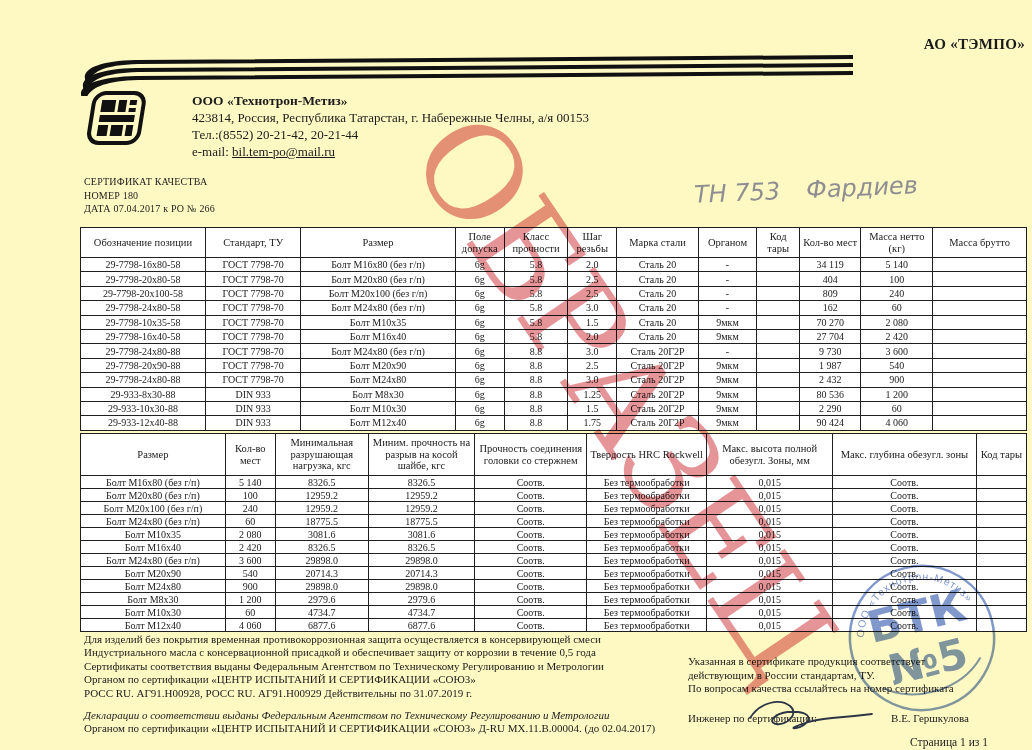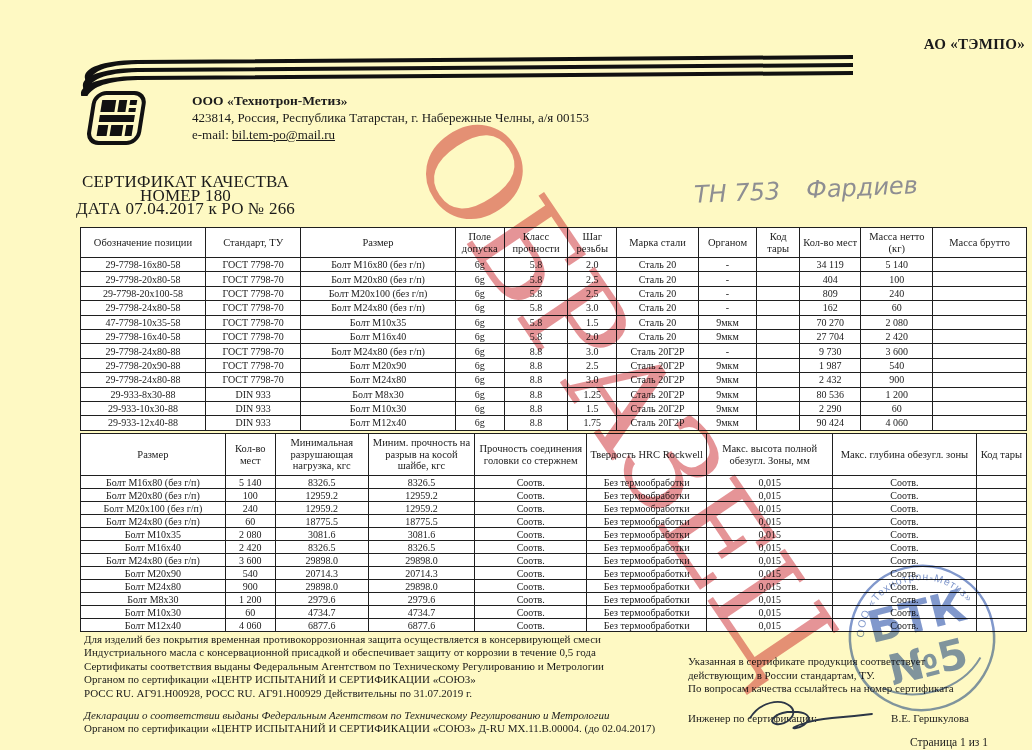--- a/index.html
+++ b/index.html
@@ -10,21 +10,21 @@
   .corner-company { position:absolute; top:36px; right:7px; font-weight:bold; font-size:15px; letter-spacing:.3px; }
 
   .swoosh { position:absolute; left:78px; top:54px; }
 
   .logo { position:absolute; left:84px; top:89px; }
 
   .company-block { position:absolute; left:192px; top:92px; font-size:13px; line-height:17px; }
   .company-name { font-weight:bold; font-size:13.5px; }
   .email-line .email { text-decoration:underline; }
 
-  .cert-block { position:absolute; left:76px; top:175px; font-size:17px; line-height:13.5px; letter-spacing:.2px;text-align:center; }
+  .cert-block { position:absolute; left:84px; top:175px; font-size:10px; line-height:13.5px; letter-spacing:.2px; }
 
   .handwritten { position:absolute; left:694px; top:176px; font-family:"DejaVu Sans", sans-serif; font-style:italic; color:#8e8e92; font-size:24px; transform:rotate(-2.5deg); white-space:nowrap; }
   .handwritten .hw-name { margin-left:26px; }
 
   table { border-collapse:collapse; table-layout:fixed; background:#fff; }
   .tbl1 { position:absolute; left:80px; top:227px; width:947px; }
   .tbl2 { position:absolute; left:80px; top:433px; width:947px; }
   th, td { border:1px solid #1f1f1f; text-align:center; vertical-align:middle; overflow:hidden; }
   th { font-weight:normal; font-size:10.5px; line-height:11.5px; padding:2px 1px; }
   .tbl1 td { font-size:10px; height:14.4px; padding:0 2px; line-height:11px; }
@@ -67,20 +67,21 @@
       <rect x="11" y="26" width="35" height="7" fill="#111"></rect>
       <rect x="11" y="36" width="10" height="11" fill="#111"></rect>
       <rect x="24" y="36" width="12" height="11" fill="#111"></rect>
       <rect x="39" y="36" width="7" height="11" fill="#111"></rect>
     </g>
   </svg>
 
   <div class="company-block">
     <div class="company-name">ООО «Технотрон-Метиз»</div>
     <div>423814, Россия, Республика Татарстан,  г. Набережные Челны, а/я 00153</div>
+    <div>Тел.:(8552) 20-21-42, 20-21-44</div>
     <div class="email-line"><span>e-mail: </span><span class="email">bil.tem-po@mail.ru</span></div>
   </div>
 
   <div class="cert-block">
     <div>СЕРТИФИКАТ КАЧЕСТВА</div>
     <div>НОМЕР 180</div>
     <div>ДАТА 07.04.2017  к РО № 266</div>
   </div>
 
   <div class="handwritten">
@@ -169,21 +170,21 @@
           <td>5.8</td>
           <td>3.0</td>
           <td>Сталь 20</td>
           <td>-</td>
           <td></td>
           <td>162</td>
           <td>60</td>
           <td></td>
         </tr>
         <tr>
-          <td>47-7798-10x35-58</td>
+          <td>29-7798-10x35-58</td>
           <td>ГОСТ 7798-70</td>
           <td>Болт М10х35</td>
           <td>6g</td>
           <td>5.8</td>
           <td>1.5</td>
           <td>Сталь 20</td>
           <td>9мкм</td>
           <td></td>
           <td>70 270</td>
           <td>2 080</td>

